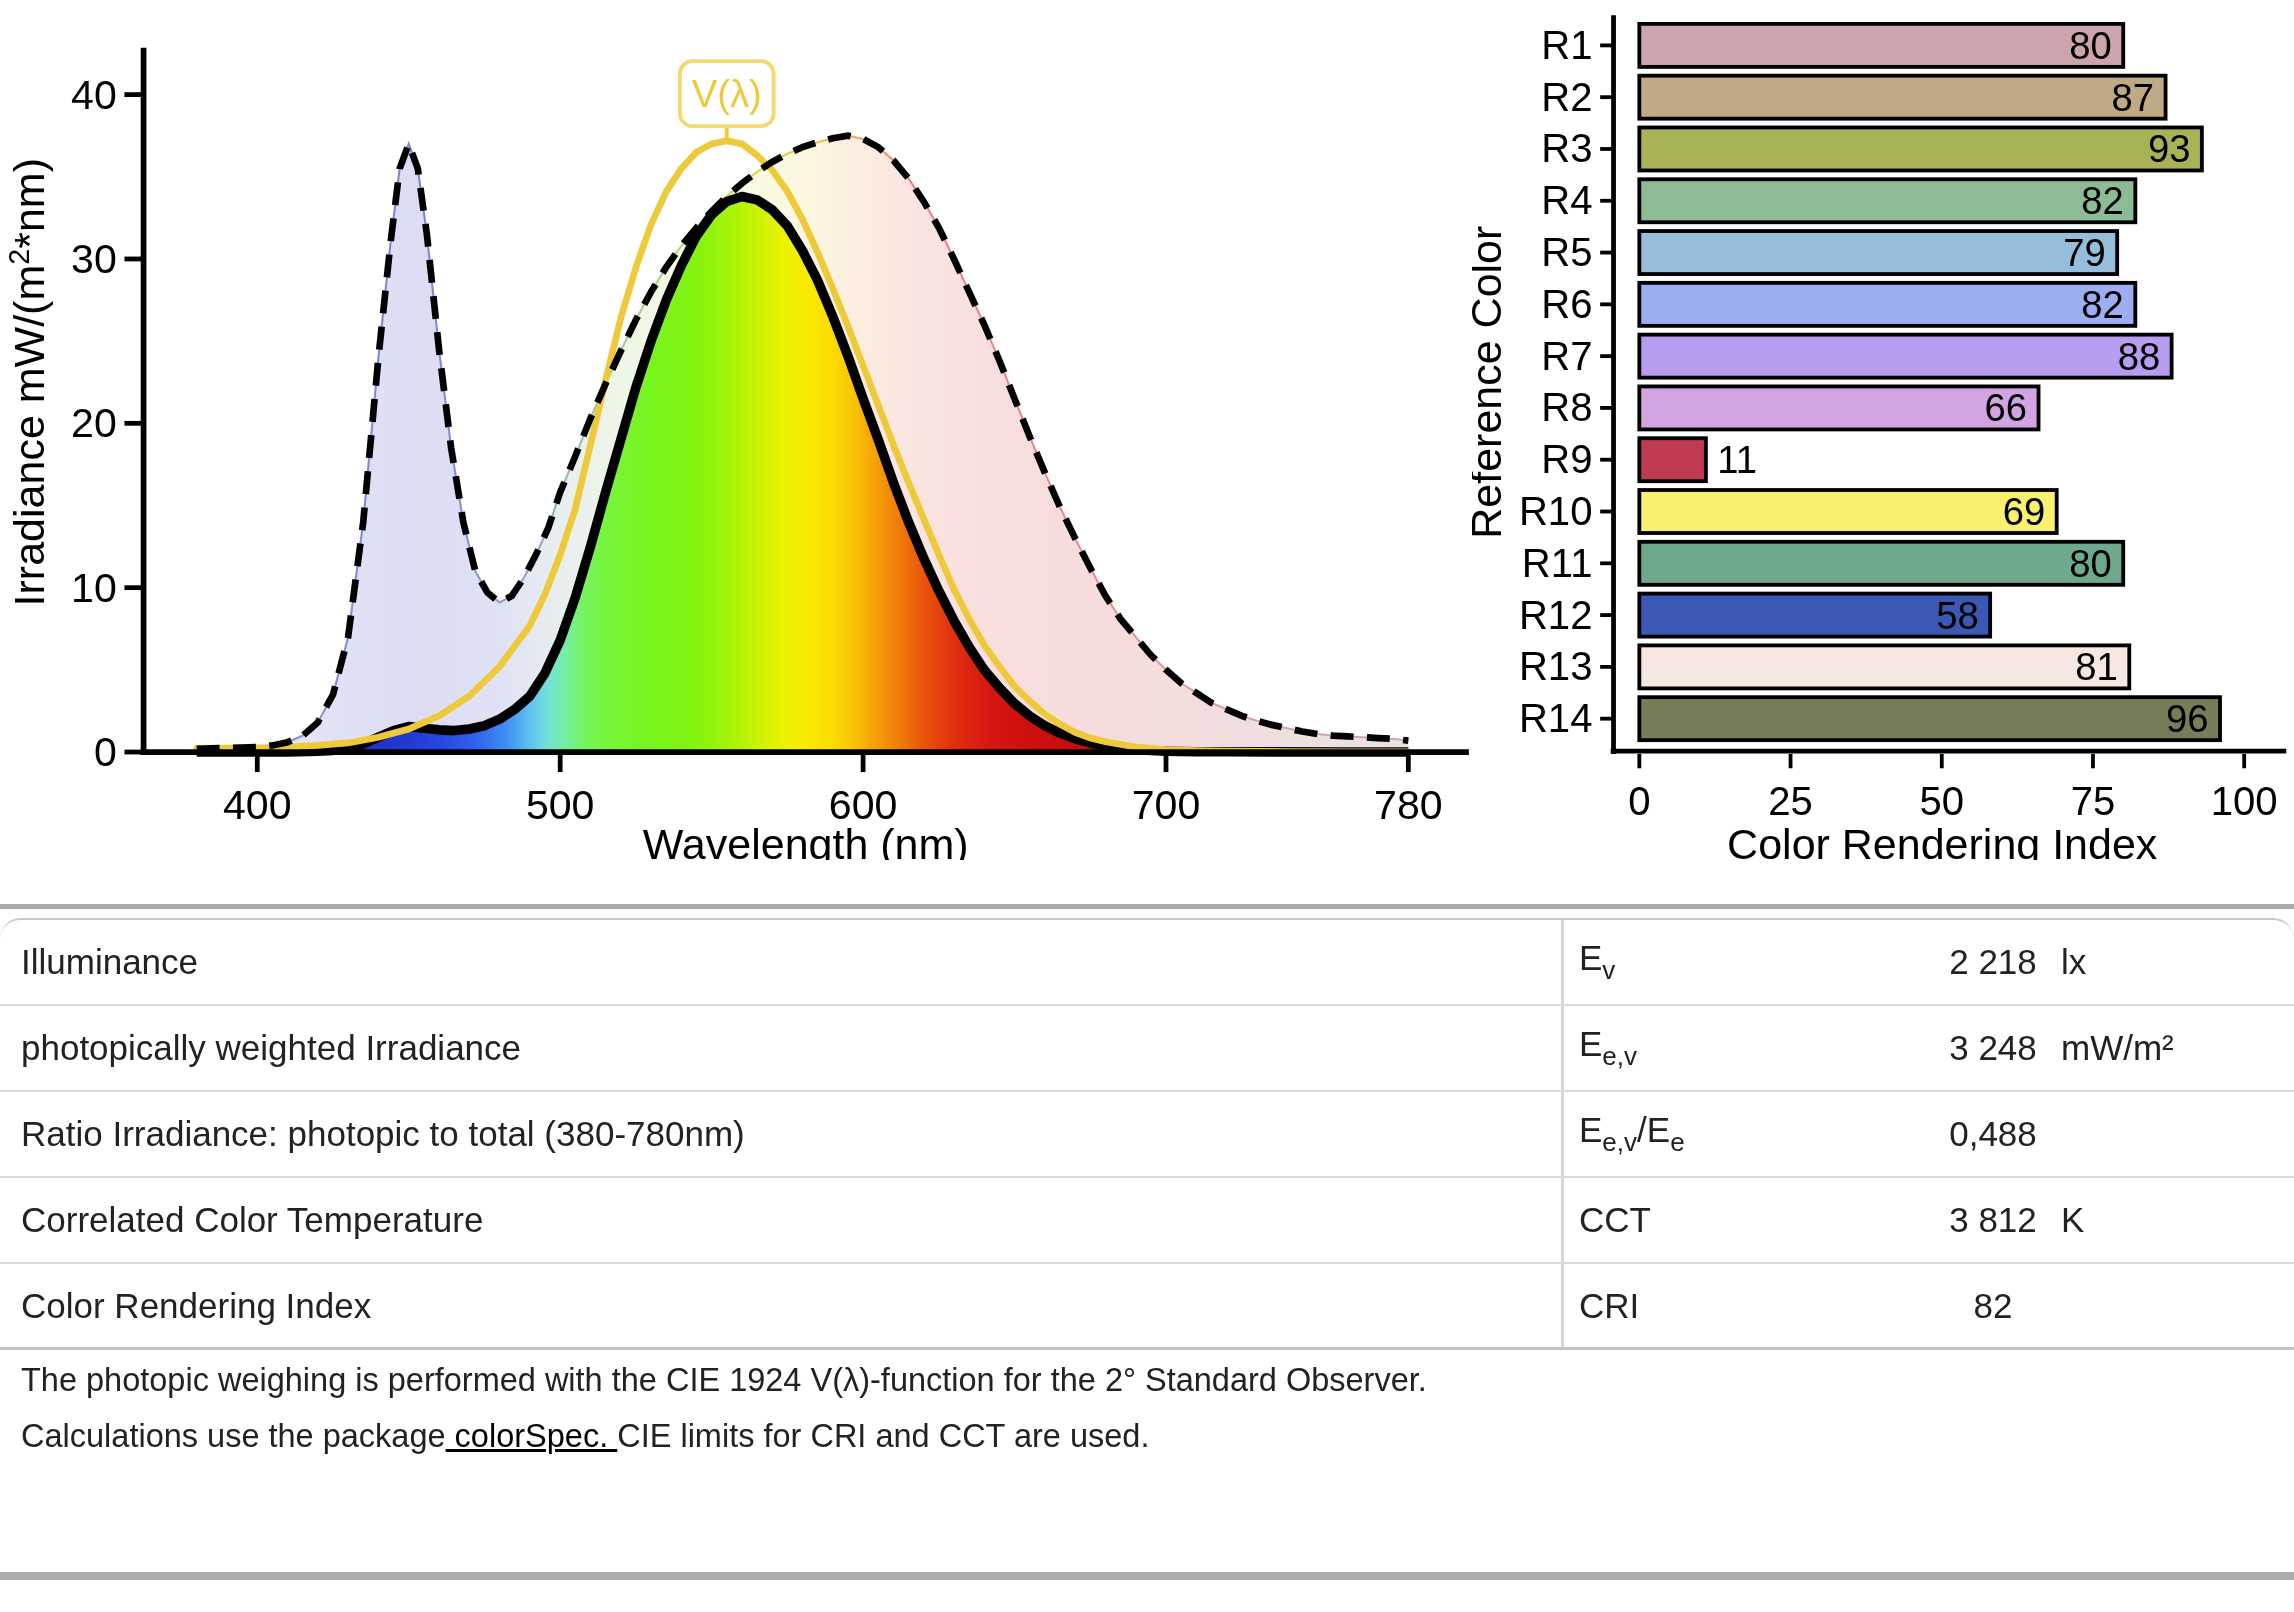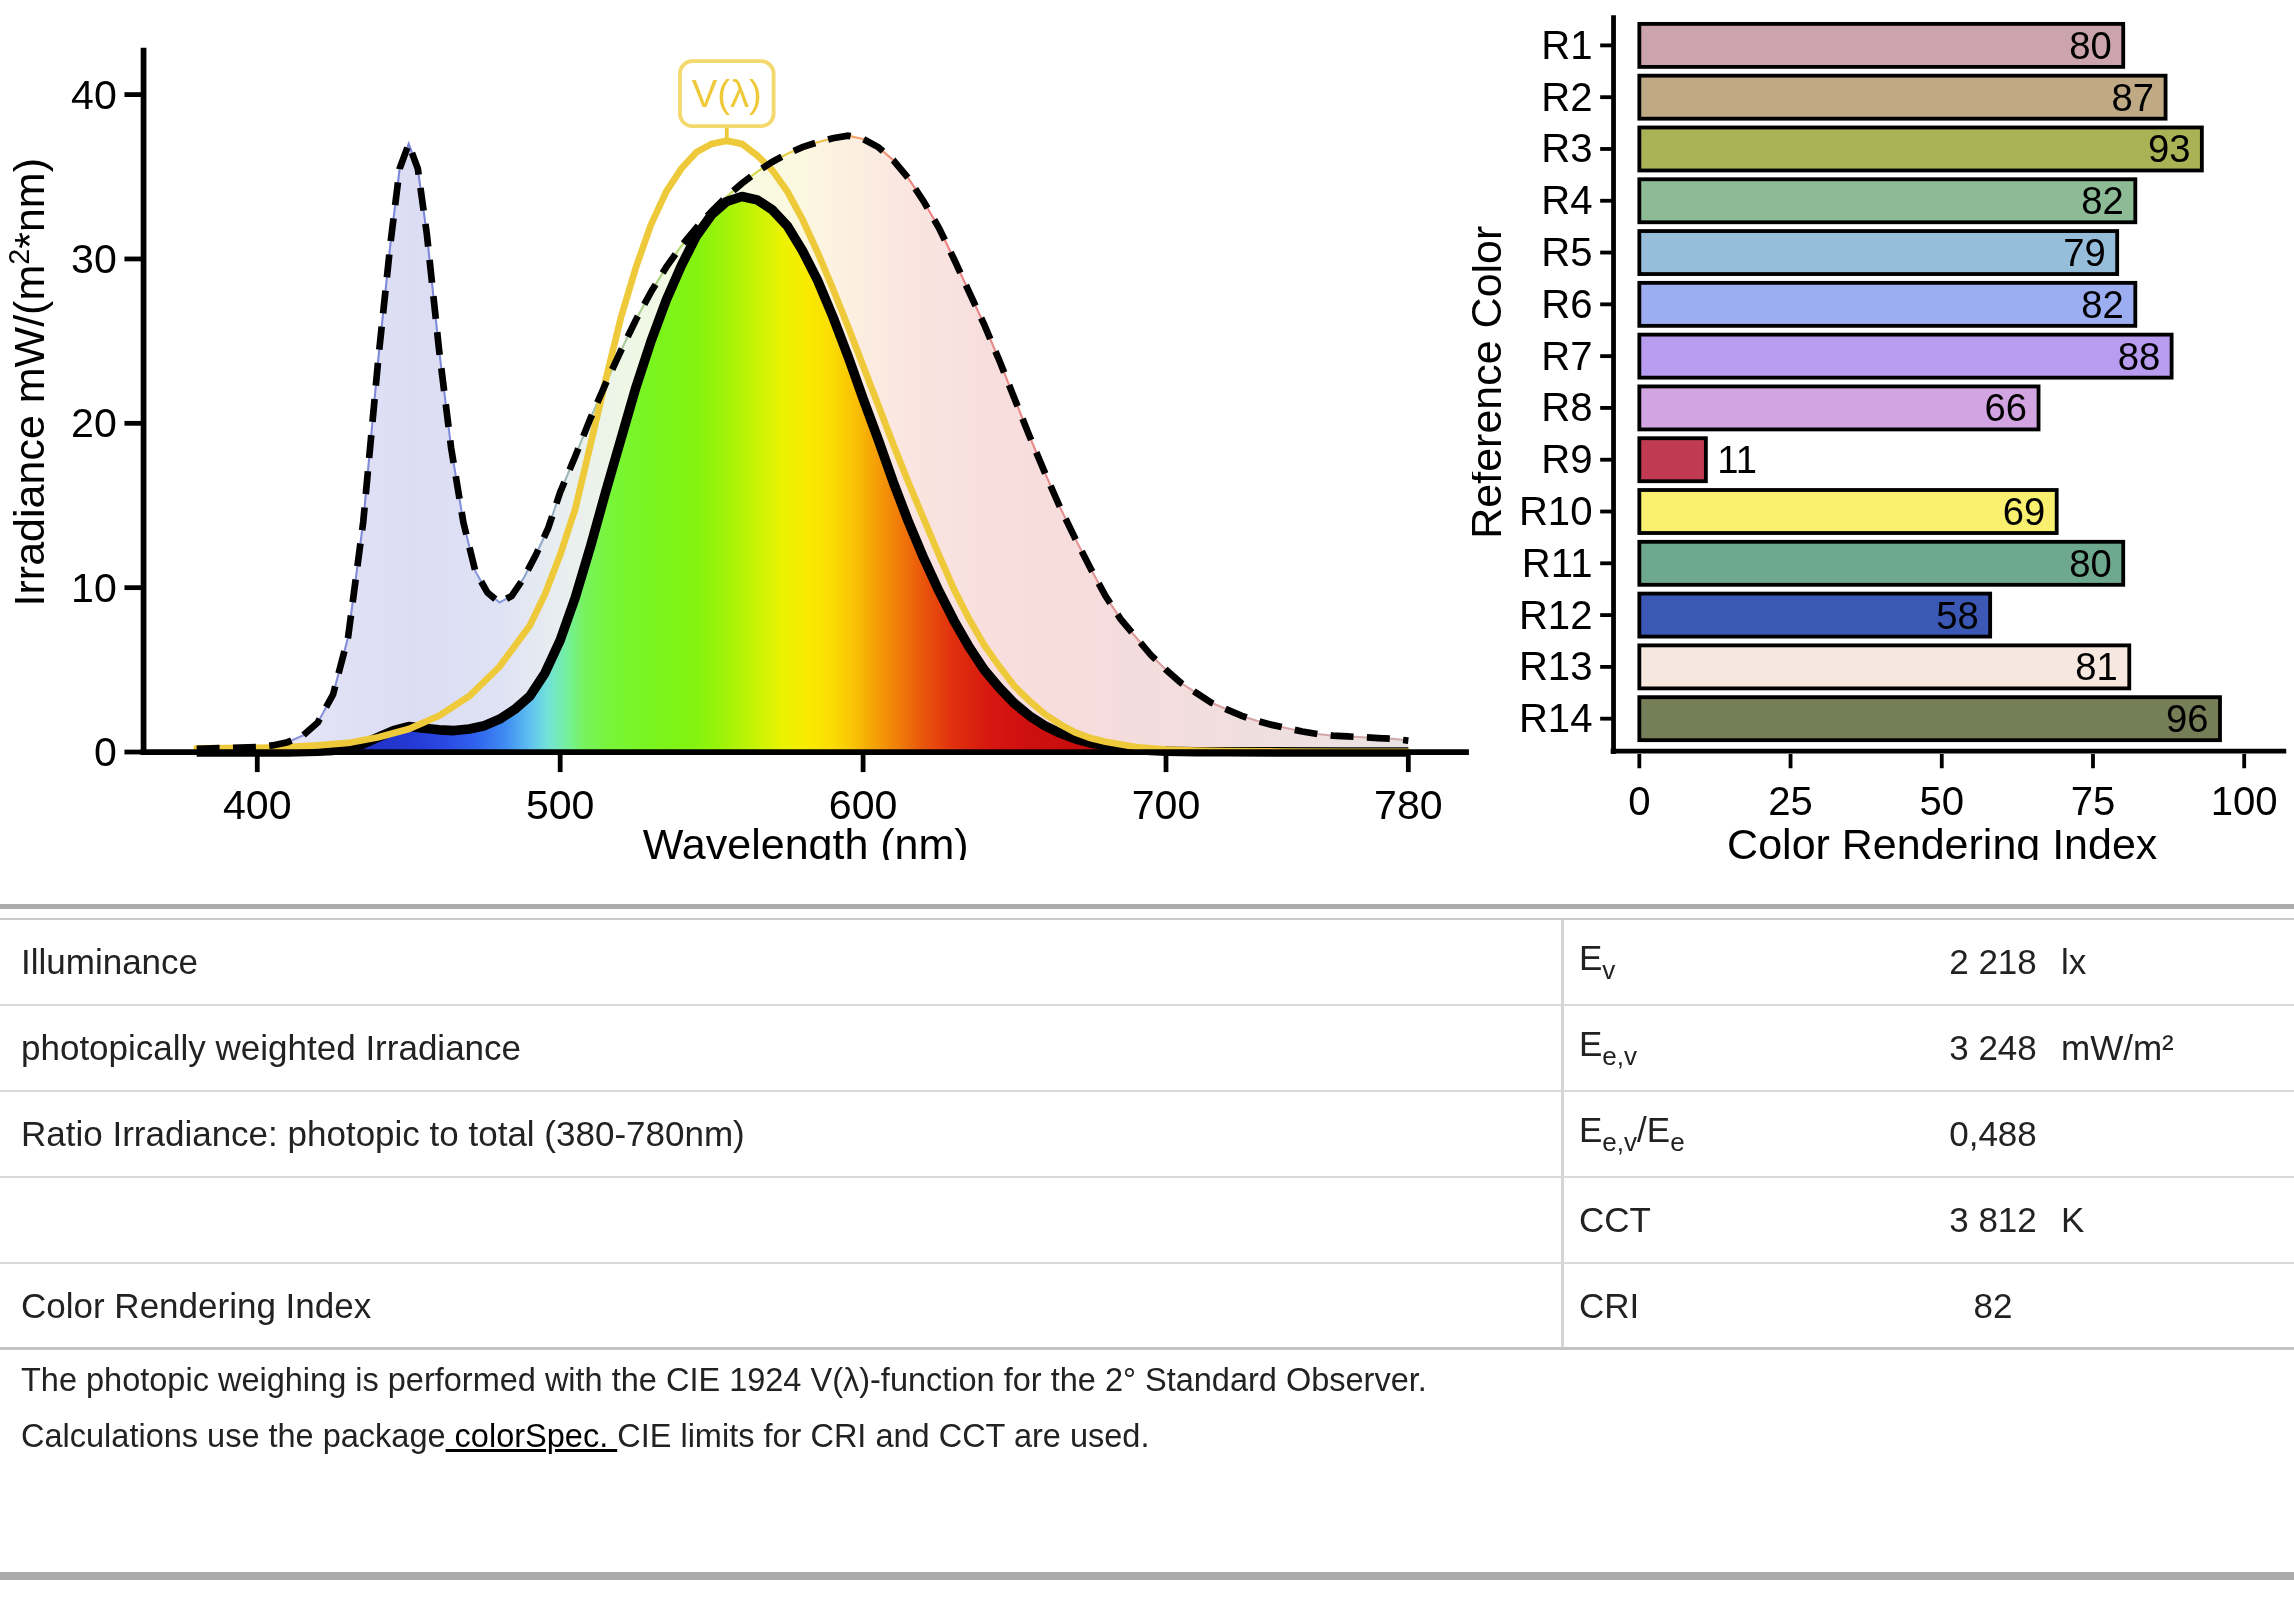--- a/index.html
+++ b/index.html
@@ -8,21 +8,21 @@
   .chart-svg{position:absolute;top:0;}
   #spectral-wrap{left:0;}
   #cri-wrap{left:1472px;}
   .bottom{position:absolute;left:0;right:0;top:904px;}
   .divider-top{height:4.8px;background:#ababab;}
   .h-title{margin:13.4px 0 0 21px;font-size:43px;font-weight:bold;color:#1c1c1c;line-height:50px;}
   .subrow{margin:15.3px 21px 0 21px;height:40px;position:relative;}
   .subtitle{position:absolute;left:0;top:0;font-size:32px;font-weight:bold;color:#2e2e2e;}
   .credit{position:absolute;right:0;top:1.9px;font-size:32px;color:#2e2e2e;font-weight:normal;}
   .credit b{font-weight:bold;}
-  .ptable{margin-top:9.6px;position:relative;border-top:2.9px solid #c9c9c9;}
+  .ptable{margin-top:9.6px;position:relative;border-top:2.9px solid #c9c9c9;border-radius:21px;}
   .t-row{height:86px;box-sizing:border-box;border-bottom:2.9px solid #d9d9d9;position:relative;}
   .t-row:last-child{border-bottom:3.8px solid #c3c3c3;}
   .t-label{position:absolute;left:21px;top:50%;transform:translateY(-50%);font-size:35px;color:#222;}
   .t-sym{position:absolute;left:1579px;top:50%;transform:translateY(-50%);font-size:35px;color:#222;}
   .t-sym .sub{font-size:26px;vertical-align:-8.6px;}
   .t-val{position:absolute;left:1864px;width:258px;text-align:center;top:50%;transform:translateY(-50%);font-size:35px;color:#222;}
   .t-unit{position:absolute;left:2061px;top:50%;transform:translateY(-50%);font-size:35px;color:#222;}
   .col-divider{position:absolute;left:1561px;top:0;bottom:0;width:2.9px;background:#d5d5d5;}
   .footnote{margin:11.5px 0 0 21px;font-size:32.5px;color:#222;}
   .footnote2{margin-top:19px;}
@@ -222,20 +222,21 @@
           <div class="t-val">3 248</div>
           <div class="t-unit">mW/m²</div>
         </div>
         <div class="t-row">
           <div class="t-label">Ratio Irradiance: photopic to total (380-780nm)</div>
           <div class="t-sym"><span>E</span><span class="sub">e,v</span><span>/E</span><span class="sub">e</span></div>
           <div class="t-val">0,488</div>
           <div class="t-unit"></div>
         </div>
         <div class="t-row">
+          <div class="t-label">Correlated Color Temperature</div>
           <div class="t-sym"><span>CCT</span></div>
           <div class="t-val">3 812</div>
           <div class="t-unit">K</div>
         </div>
         <div class="t-row">
           <div class="t-label">Color Rendering Index</div>
           <div class="t-sym"><span>CRI</span></div>
           <div class="t-val">82</div>
           <div class="t-unit"></div>
         </div>

